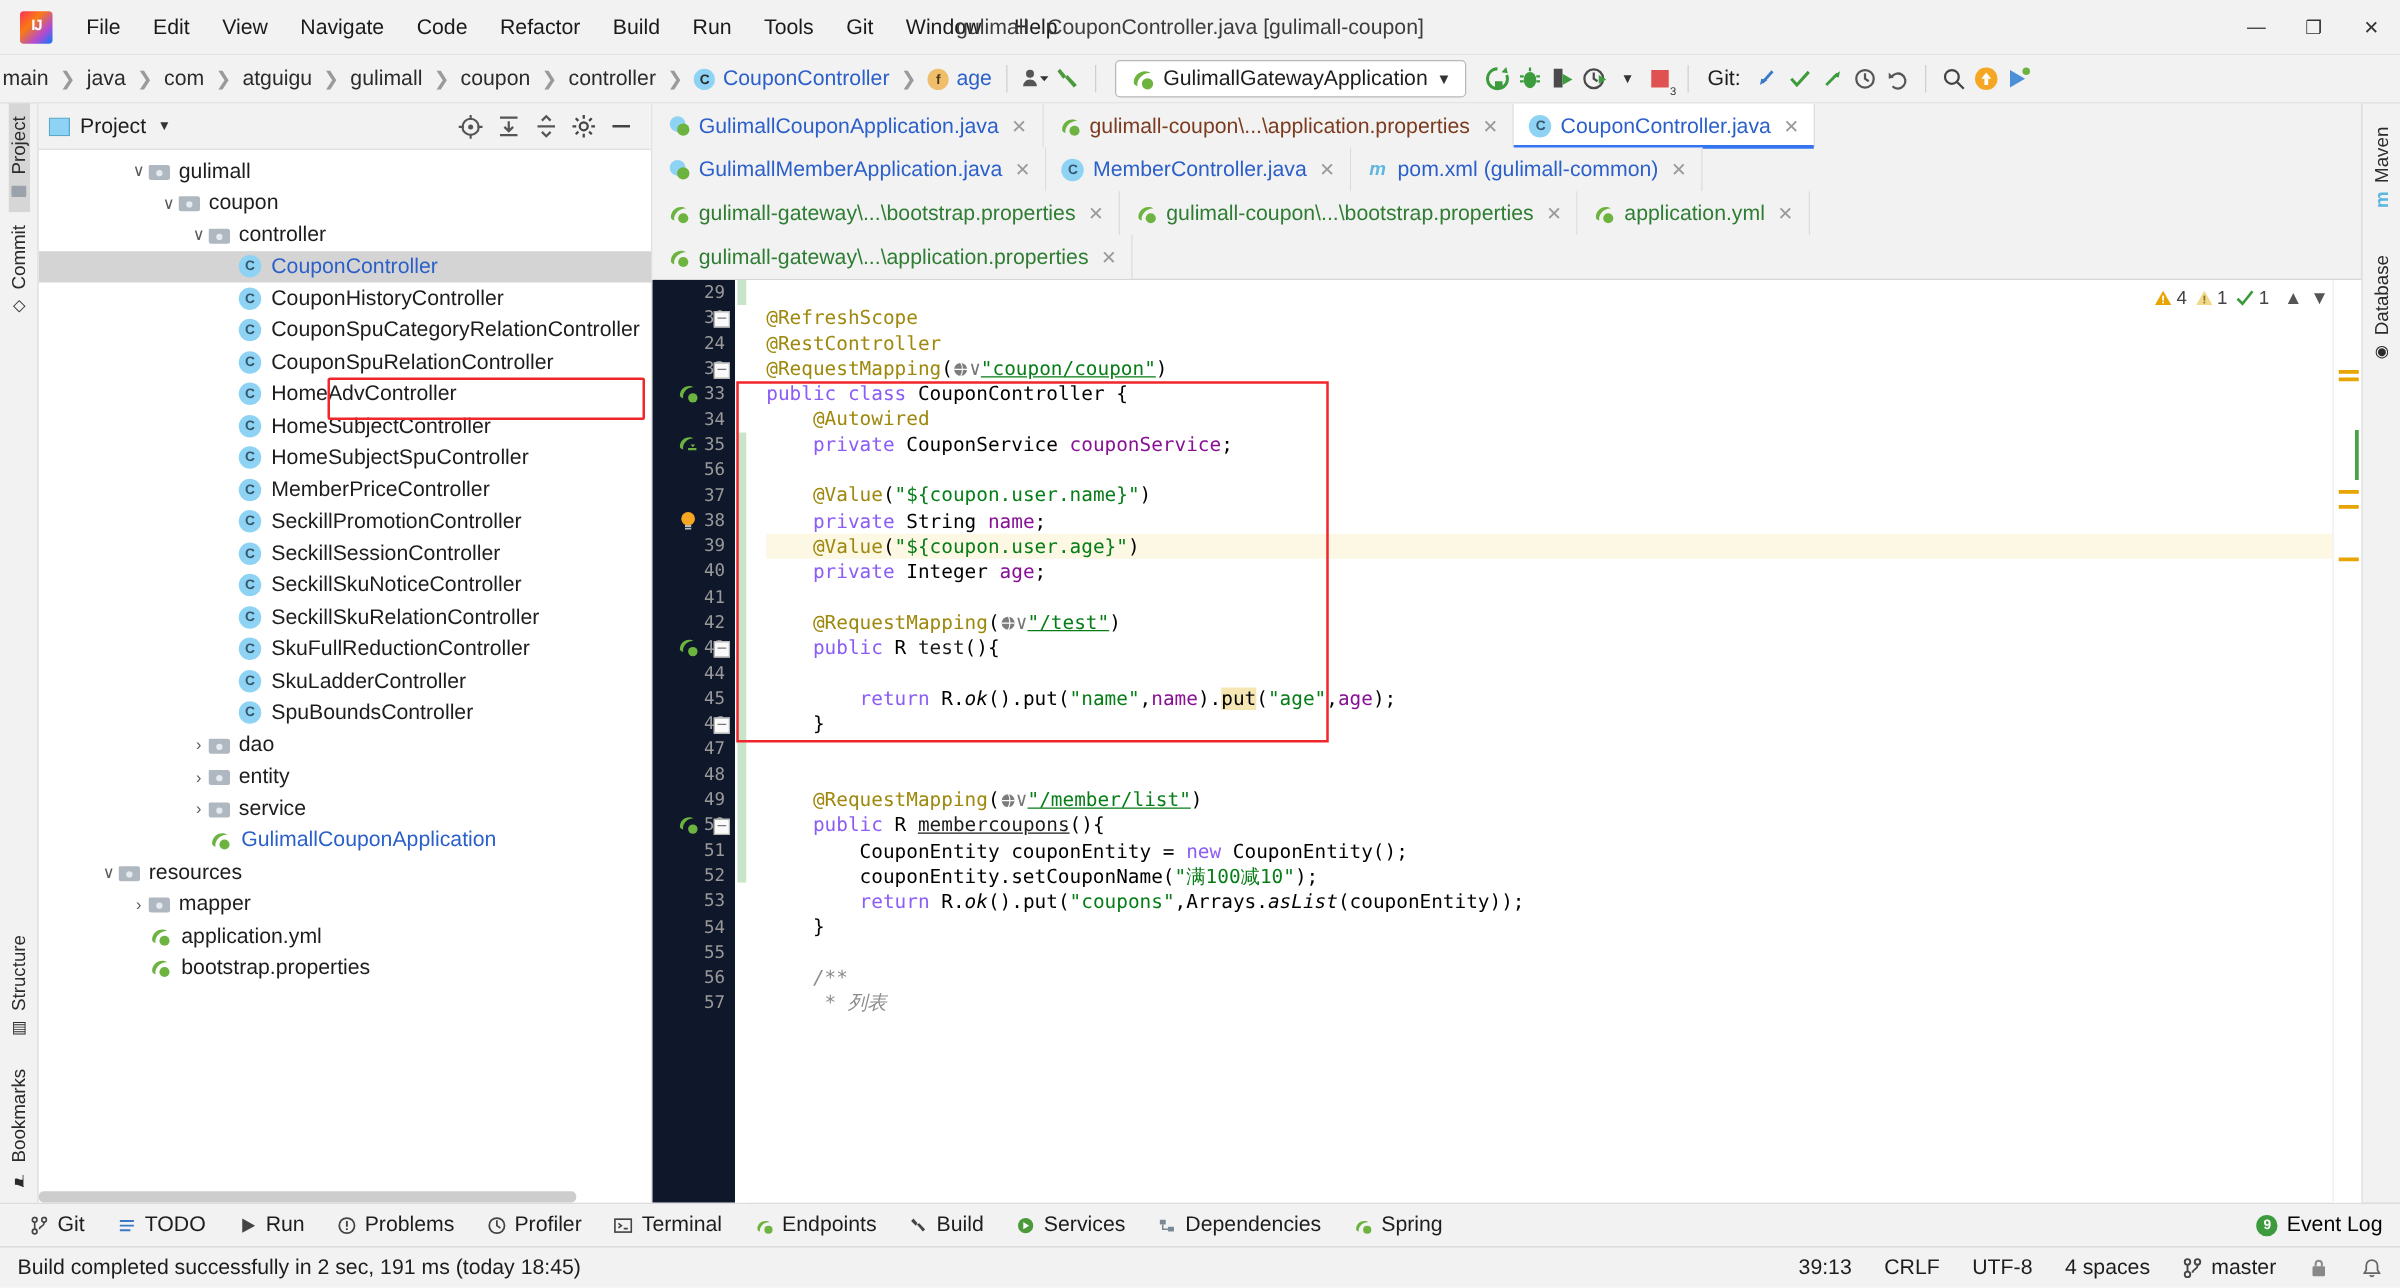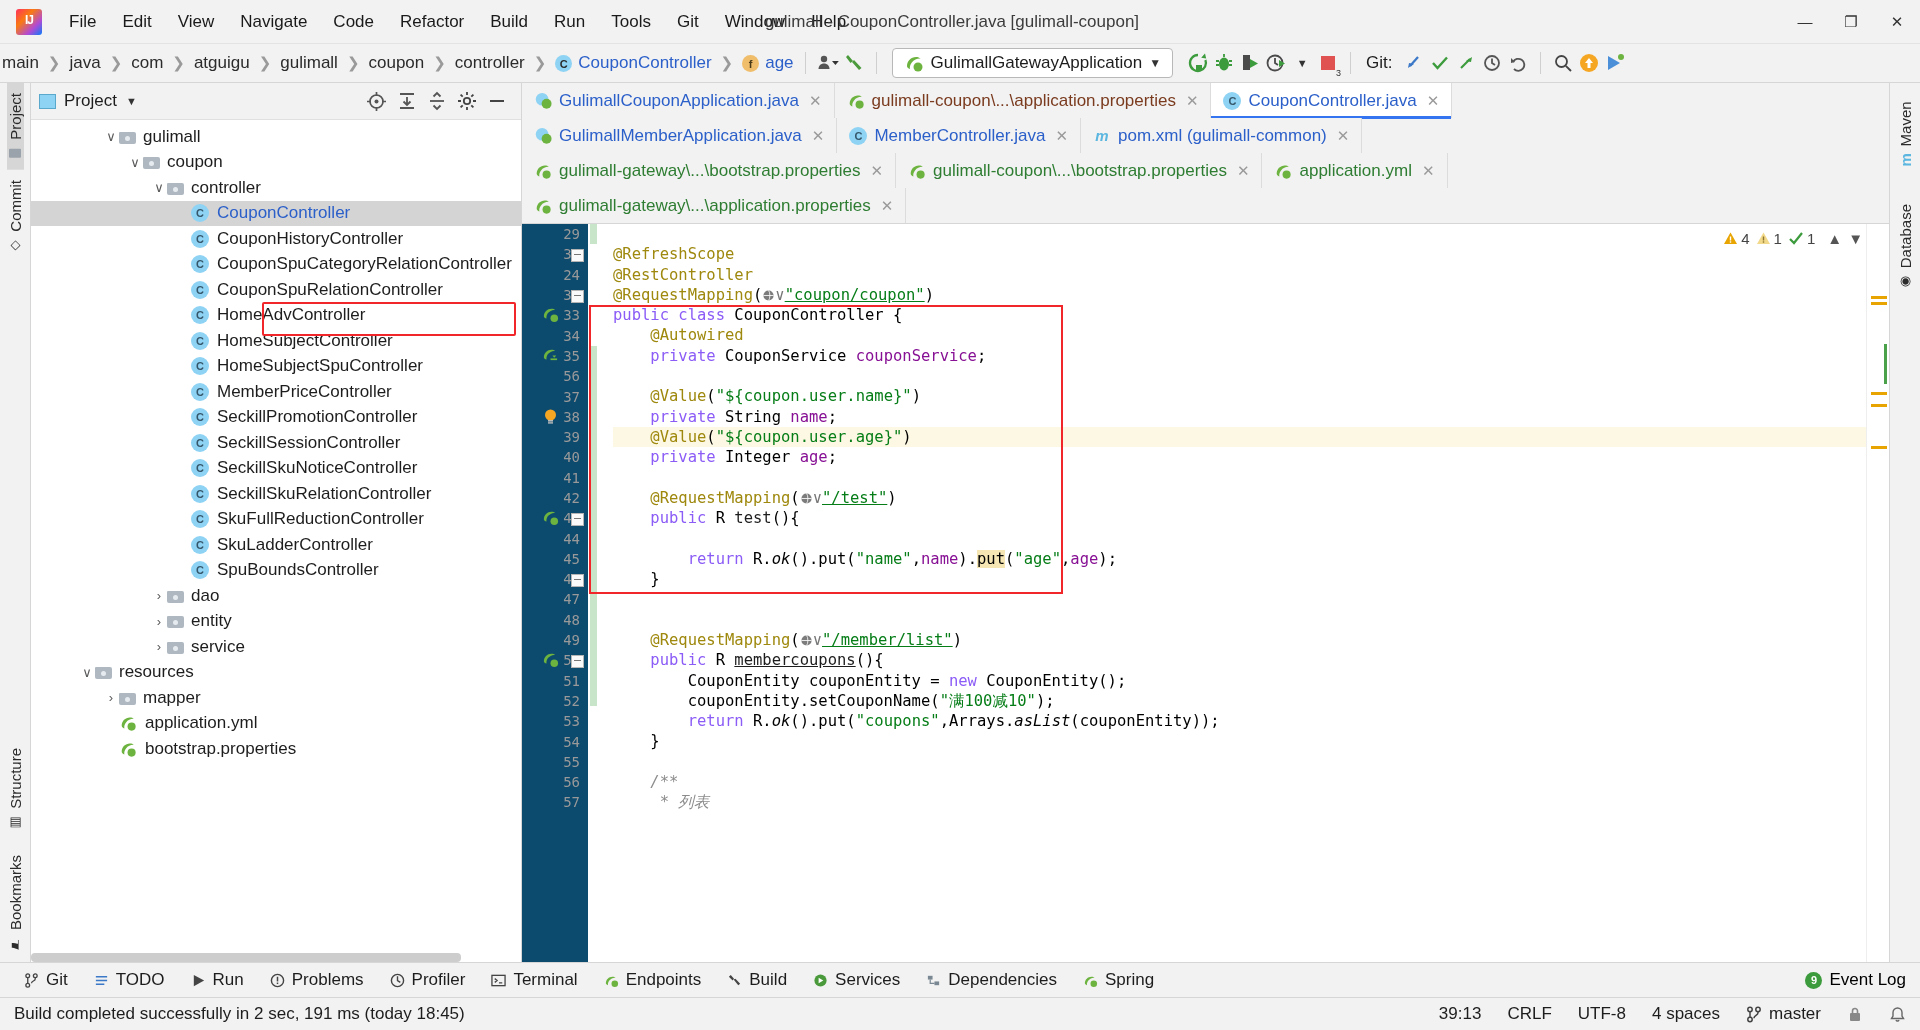--- a/index.html
+++ b/index.html
@@ -74,21 +74,21 @@
   .tab .tabname.green{color:#2e7d32;}
   .tab .tabname.maroon{color:#7a3b1f;}
   .tab.active{background:#fff;}
   .tab.active::after{content:"";position:absolute;left:0;right:0;bottom:-1px;height:3px;background:#3574f0;}
   .tabclose{color:#9a9a9a;font-size:15px;margin-left:3px;}
   .tabico{width:18px;height:18px;display:inline-flex;align-items:center;justify-content:center;flex:0 0 18px;}
   .tabico.cls{border-radius:50%;background:#8ed3f4;color:#36576b;font-size:11px;font-weight:bold;}
   .tabico.m{color:#5bb6e0;font-weight:bold;font-size:15px;font-style:italic;}
 
   .code-wrap{flex:1;display:flex;min-height:0;position:relative;background:#fff;}
-  .gutter{width:66px;flex:0 0 66px;background:#0c4a6e;position:relative;}
+  .gutter{width:66px;flex:0 0 66px;background:#0f172a;position:relative;}
   .gline{height:20.3px;display:flex;align-items:center;justify-content:flex-end;padding-right:8px;font-family:"DejaVu Sans Mono",monospace;font-size:14px;color:#999;}
   .gmark{position:absolute;right:28px;width:18px;height:18px;}
   .vstripe{width:11px;flex:0 0 11px;background:#fff;position:relative;}
   .code{flex:1;position:relative;overflow:hidden;font-family:"DejaVu Sans Mono",monospace;font-size:15.5px;line-height:20.3px;padding-left:14px;white-space:pre;}
   .cline{height:20.3px;white-space:pre;}
   .cline.hl{background:#fdf8e3;}
   .k{color:#8b5cf6;}
   .ann{color:#9e880d;}
   .str{color:#067d17;}
   .fld{color:#871094;}
@@ -471,20 +471,31 @@
             <span style="width: 120px; flex: 0 0 120px;"></span>
             <span class="twist">›</span>
             <span class="folder-ico"></span>
             <span class="tlabel">entity</span>
           </div>
           <div class="trow">
             <span style="width: 120px; flex: 0 0 120px;"></span>
             <span class="twist">›</span>
             <span class="folder-ico"></span>
             <span class="tlabel">service</span>
+          </div>
+          <div class="trow">
+            <span style="width: 120px; flex: 0 0 120px;"></span>
+            <span class="twist"></span>
+            <span class="spring-ico">
+              <svg width="18" height="18" viewBox="0 0 20 20">
+                <path d="M3 13c0-5 4-9 9-9 2 0 3.5.6 4.6 1.5C14 5 10 6.6 7.8 9.4 6 11.7 5.6 14 6 16c-1.9-.6-3-1.8-3-3z" fill="#6db33f"></path>
+                <circle cx="14" cy="14" r="4.5" fill="#6db33f"></circle>
+              </svg>
+            </span>
+            <span class="tlabel blue">GulimallCouponApplication</span>
           </div>
           <div class="trow">
             <span style="width: 48px; flex: 0 0 48px;"></span>
             <span class="twist">∨</span>
             <span class="folder-ico"></span>
             <span class="tlabel">resources</span>
           </div>
           <div class="trow">
             <span style="width: 72px; flex: 0 0 72px;"></span>
             <span class="twist">›</span>

